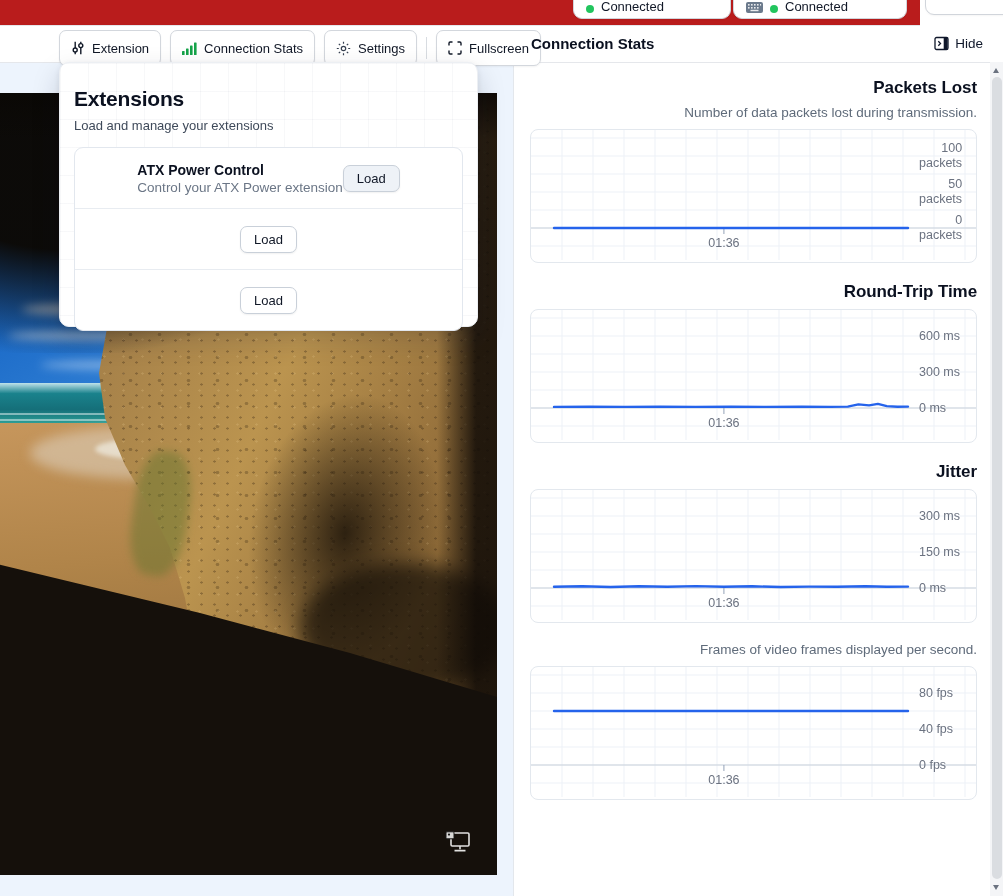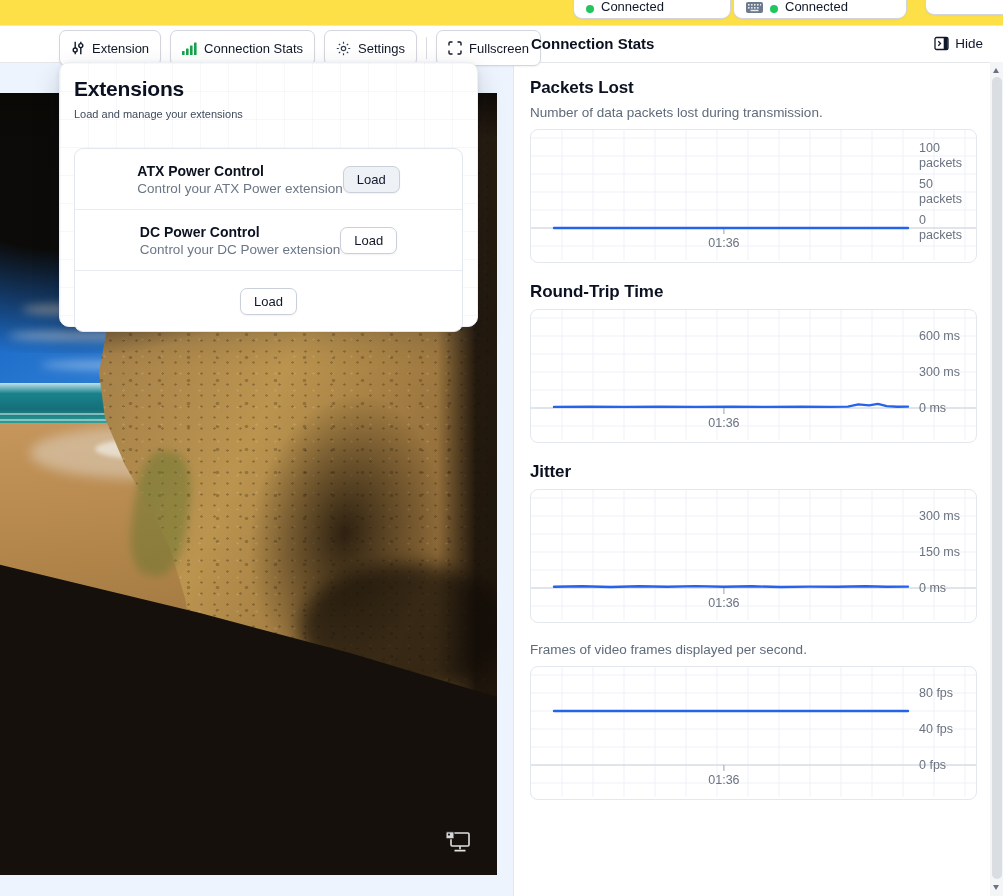--- a/index.html
+++ b/index.html
@@ -4,21 +4,21 @@
 <style>
   html,body{margin:0;padding:0;}
   body{
     width:1003px;height:896px;position:relative;overflow:hidden;
     background:#ffffff;
     font-family:"Liberation Sans", sans-serif;
     color:#0f172a;
     -webkit-font-smoothing:antialiased;
   }
   
-  #topbar{position:absolute;left:0;top:0;width:1003px;height:25px;background:#fde047;border-bottom:1px solid #e5e7eb;z-index:5;text-decoration:underline;}
+  #topbar{position:absolute;left:0;top:0;width:920px;height:25px;background:#b91c1c;border-bottom:1px solid #e5e7eb;z-index:5;text-decoration:underline;}
   .badge{position:absolute;top:-13px;height:26px;background:#fff;border:1px solid #d1d5db;border-radius:9px;
          box-shadow:0 1px 2px rgba(0,0,0,.04);display:flex;align-items:flex-end;padding:0 12px 4px 12px;gap:7px;font-size:13px;color:#111827;}
   .dot{width:8px;height:8px;border-radius:50%;background:#22c55e;display:inline-block;margin-bottom:1px;}
   
   #headerrow{position:absolute;left:0;top:25px;width:1003px;height:37px;background:#fff;border-bottom:1px solid #e5e7eb;z-index:4;}
   #toolbar{position:absolute;left:59px;top:5px;display:flex;align-items:center;gap:9px;}
   .tbtn{display:flex;align-items:center;gap:7px;height:27px;padding:17px 11px;background:#fff;border:1px solid #d3d7dd;
         border-radius:7px;font-size:13px;color:#111827;box-shadow:0 1px 2px rgba(0,0,0,.05);cursor:pointer;}
   .tsep{width:1px;height:22px;background:#d8dce1;}
   #panelheader{position:absolute;left:531px;top:0;right:20px;height:37px;display:flex;align-items:center;justify-content:space-between;}
@@ -54,32 +54,32 @@
   .topdark{left:0;top:0;width:497px;height:46px;background:linear-gradient(180deg,rgba(10,8,5,.92),rgba(10,8,5,0));}
   .rightdark{right:0;top:0;width:60px;height:620px;background:linear-gradient(90deg,rgba(15,10,6,0),rgba(15,10,6,.85) 65%);}
   .shadow{left:-20px;top:440px;width:537px;height:360px;background:#15100b;filter:blur(6px);
     clip-path:polygon(0 27px,220px 80px,370px 120px,537px 170px,537px 360px,0 360px);}
   #displayicon{position:absolute;right:26px;bottom:22px;opacity:.92;}
   
   #popover{position:absolute;left:59px;top:62px;width:419px;height:265px;background:#fff;border:1px solid #eceff3;border-radius:10px;
     box-shadow:0 12px 28px rgba(15,23,42,.18),0 2px 6px rgba(15,23,42,.08);z-index:6;padding:13px 14px;box-sizing:border-box;
     background-image:linear-gradient(rgba(100,116,139,.05) 1px,transparent 1px),linear-gradient(90deg,rgba(100,116,139,.05) 1px,transparent 1px);
     background-size:28px 28px;}
-  #popover h2{margin:1px 0 7px 0;font-size:21px;font-weight:800;color:#0b1120;letter-spacing:-.2px;}
-  #popover .sub{font-size:11px;color:#3f4a5a;margin:0 0 28px 0;}
+  #popover h2{margin:11px 0 7px 0;font-size:21px;font-weight:800;color:#0b1120;letter-spacing:-.2px;}
+  #popover .sub{font-size:13px;color:#3f4a5a;margin:0 0 14px 0;}
   #extlist{border:1px solid #e2e7ee;border-radius:9px;background:#fff;overflow:hidden;}
   .extrow{display:flex;align-items:center;justify-content:center;padding:10px 14px;height:40px;}
   .extrow + .extrow{border-top:1px solid #e8ecf1;}
   .extname{font-size:14px;font-weight:700;color:#0b1120;}
   .extdesc{font-size:13.5px;color:#6b7686;margin-top:2px;}
   .loadbtn{padding:5px 13px;font-size:13px;color:#111827;background:#fff;border:1px solid #c9d0d9;border-radius:7px;
     box-shadow:0 1px 2px rgba(0,0,0,.06);cursor:pointer;font-family:inherit;}
   .extrow:first-child .loadbtn{background:#eef2f7;}
   
-  #statspanel{position:absolute;left:514px;top:62px;width:476px;height:834px;background:#fff;overflow:hidden;padding:16px 0 0 16px;box-sizing:border-box;}
+  #statspanel{position:absolute;left:514px;top:62px;width:476px;height:834px;background:#fff;overflow:hidden;padding:16px 0 0 16px;box-sizing:border-box;text-align:right;}
   .statsec{margin-bottom:19px;width:447px;}
   .statsec h3{margin:0 0 7px 0;font-size:17px;font-weight:700;color:#0b1120;letter-spacing:-.1px;}
   .statsec p{margin:0 0 9px 0;font-size:13.5px;color:#5f6b7a;}
   .chartbox{position:relative;height:132px;border:1px solid #e3e8ee;border-radius:8px;background:#fff;overflow:hidden;}
   .chartbox svg{position:absolute;left:0;top:0;}
   .ylabel{position:absolute;left:388px;font-size:12.5px;color:#6b7280;line-height:1.18;white-space:pre-line;transform:translateY(-50%);}
   
   #vscroll{position:absolute;right:0;top:62px;width:13px;height:834px;background:#f4f5f7;z-index:7;}
   #vscroll .arrow{position:absolute;left:3px;width:0;height:0;border-left:3.5px solid transparent;border-right:3.5px solid transparent;}
   #vscroll .up{top:6px;border-bottom:5px solid #6b7280;}
@@ -206,24 +206,20 @@
   <p class="sub">Load and manage your extensions</p>
   <div id="extlist">
       <div class="extrow">
         <div>
           <div class="extname">ATX Power Control</div>
           <div class="extdesc">Control your ATX Power extension</div>
         </div>
         <button class="loadbtn">Load</button>
       </div>
       <div class="extrow">
-        <div>
-          <div class="extname">DC Power Control</div>
-          <div class="extdesc">Control your DC Power extension</div>
-        </div>
         <button class="loadbtn">Load</button>
       </div>
       <div class="extrow">
         <button class="loadbtn">Load</button>
       </div>
     </div>
 </div>
 
 <div id="statspanel">
   <div id="charts">

